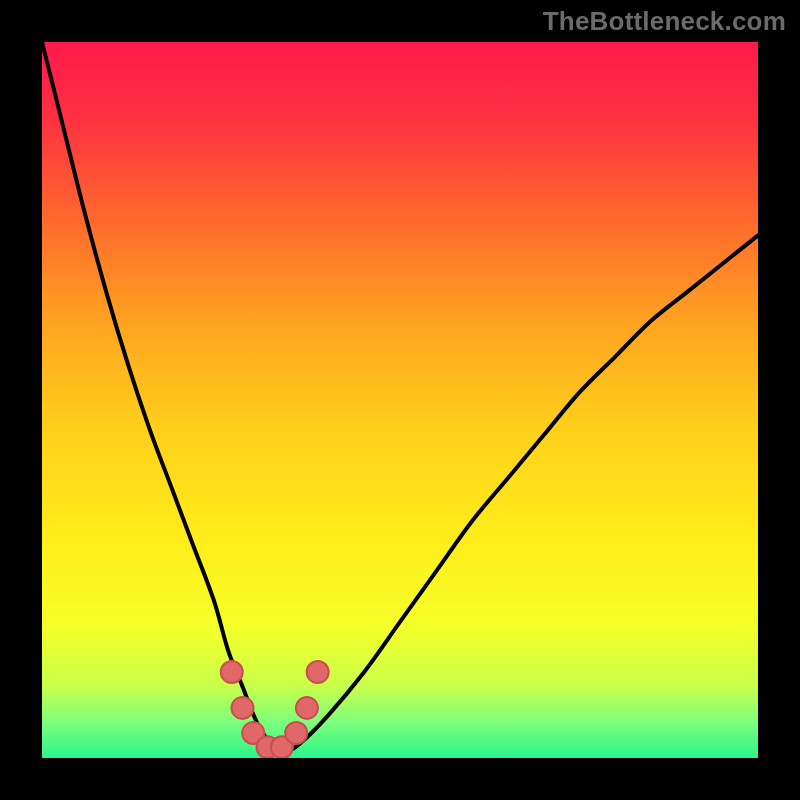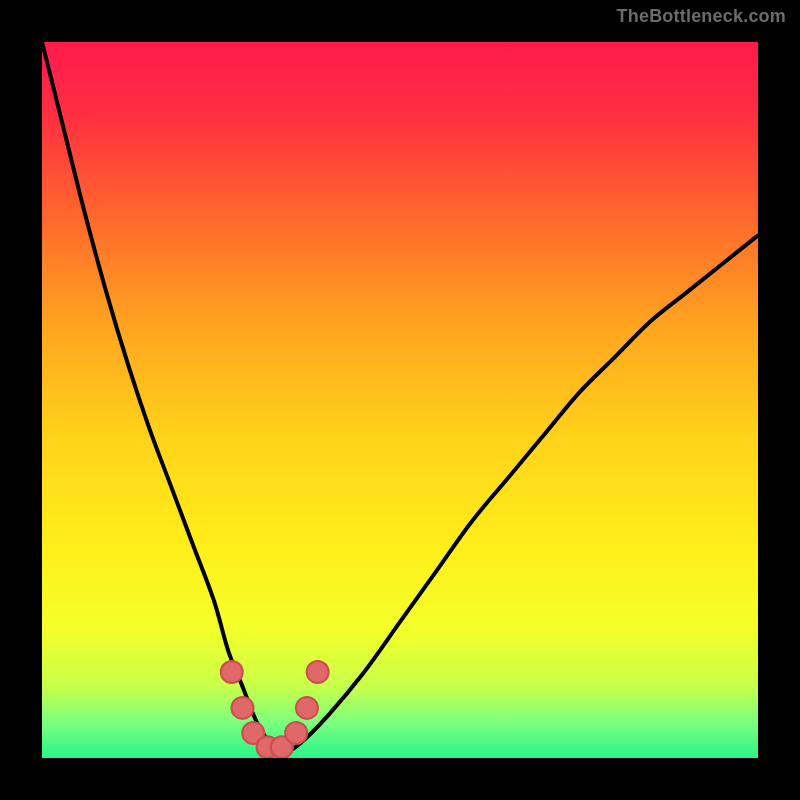--- a/index.html
+++ b/index.html
@@ -24,21 +24,21 @@
     top: 42px;
     width: 716px;
     height: 716px;
     overflow: hidden;
   }
   .watermark {
     position: absolute;
     top: 6px;
     right: 14px;
     font-family: Arial, Helvetica, sans-serif;
-    font-size: 18px;
+    font-size: 26px;
     font-weight: 600;
     color: #6b6b6b;
     letter-spacing: 0.2px;
     user-select: none;
   }
   svg {
     display: block;
   }
 </style>
 </head>

